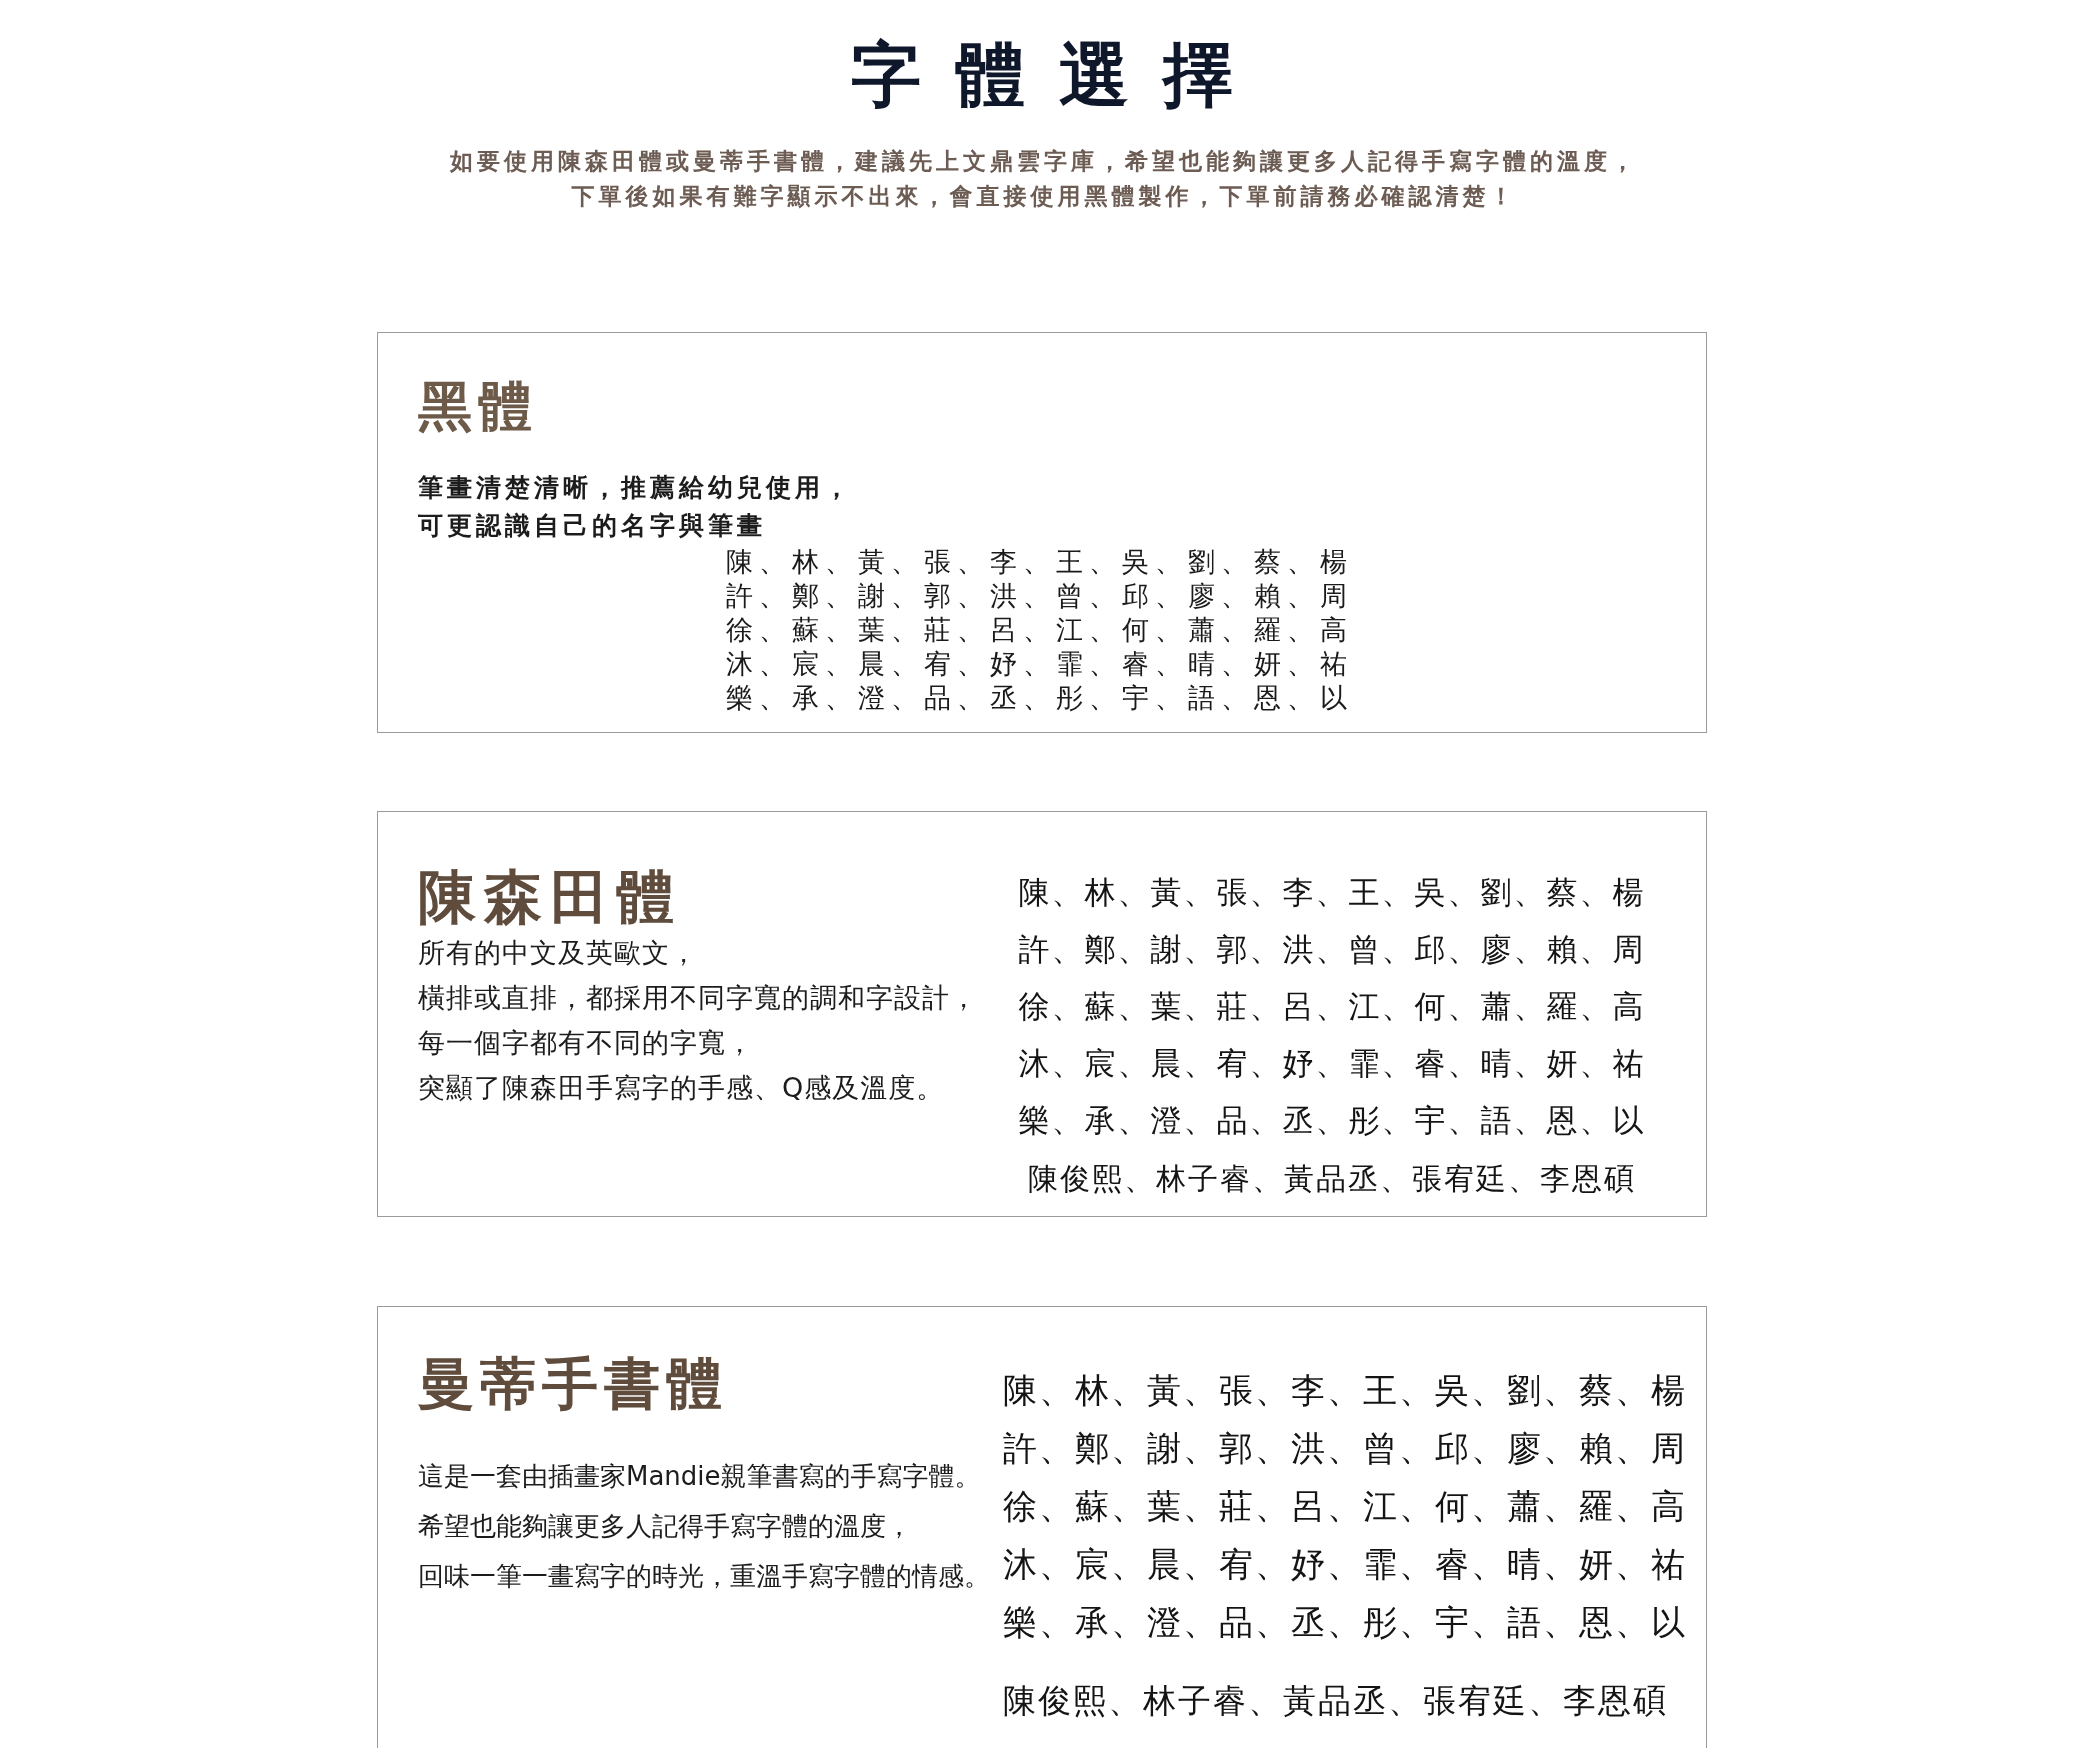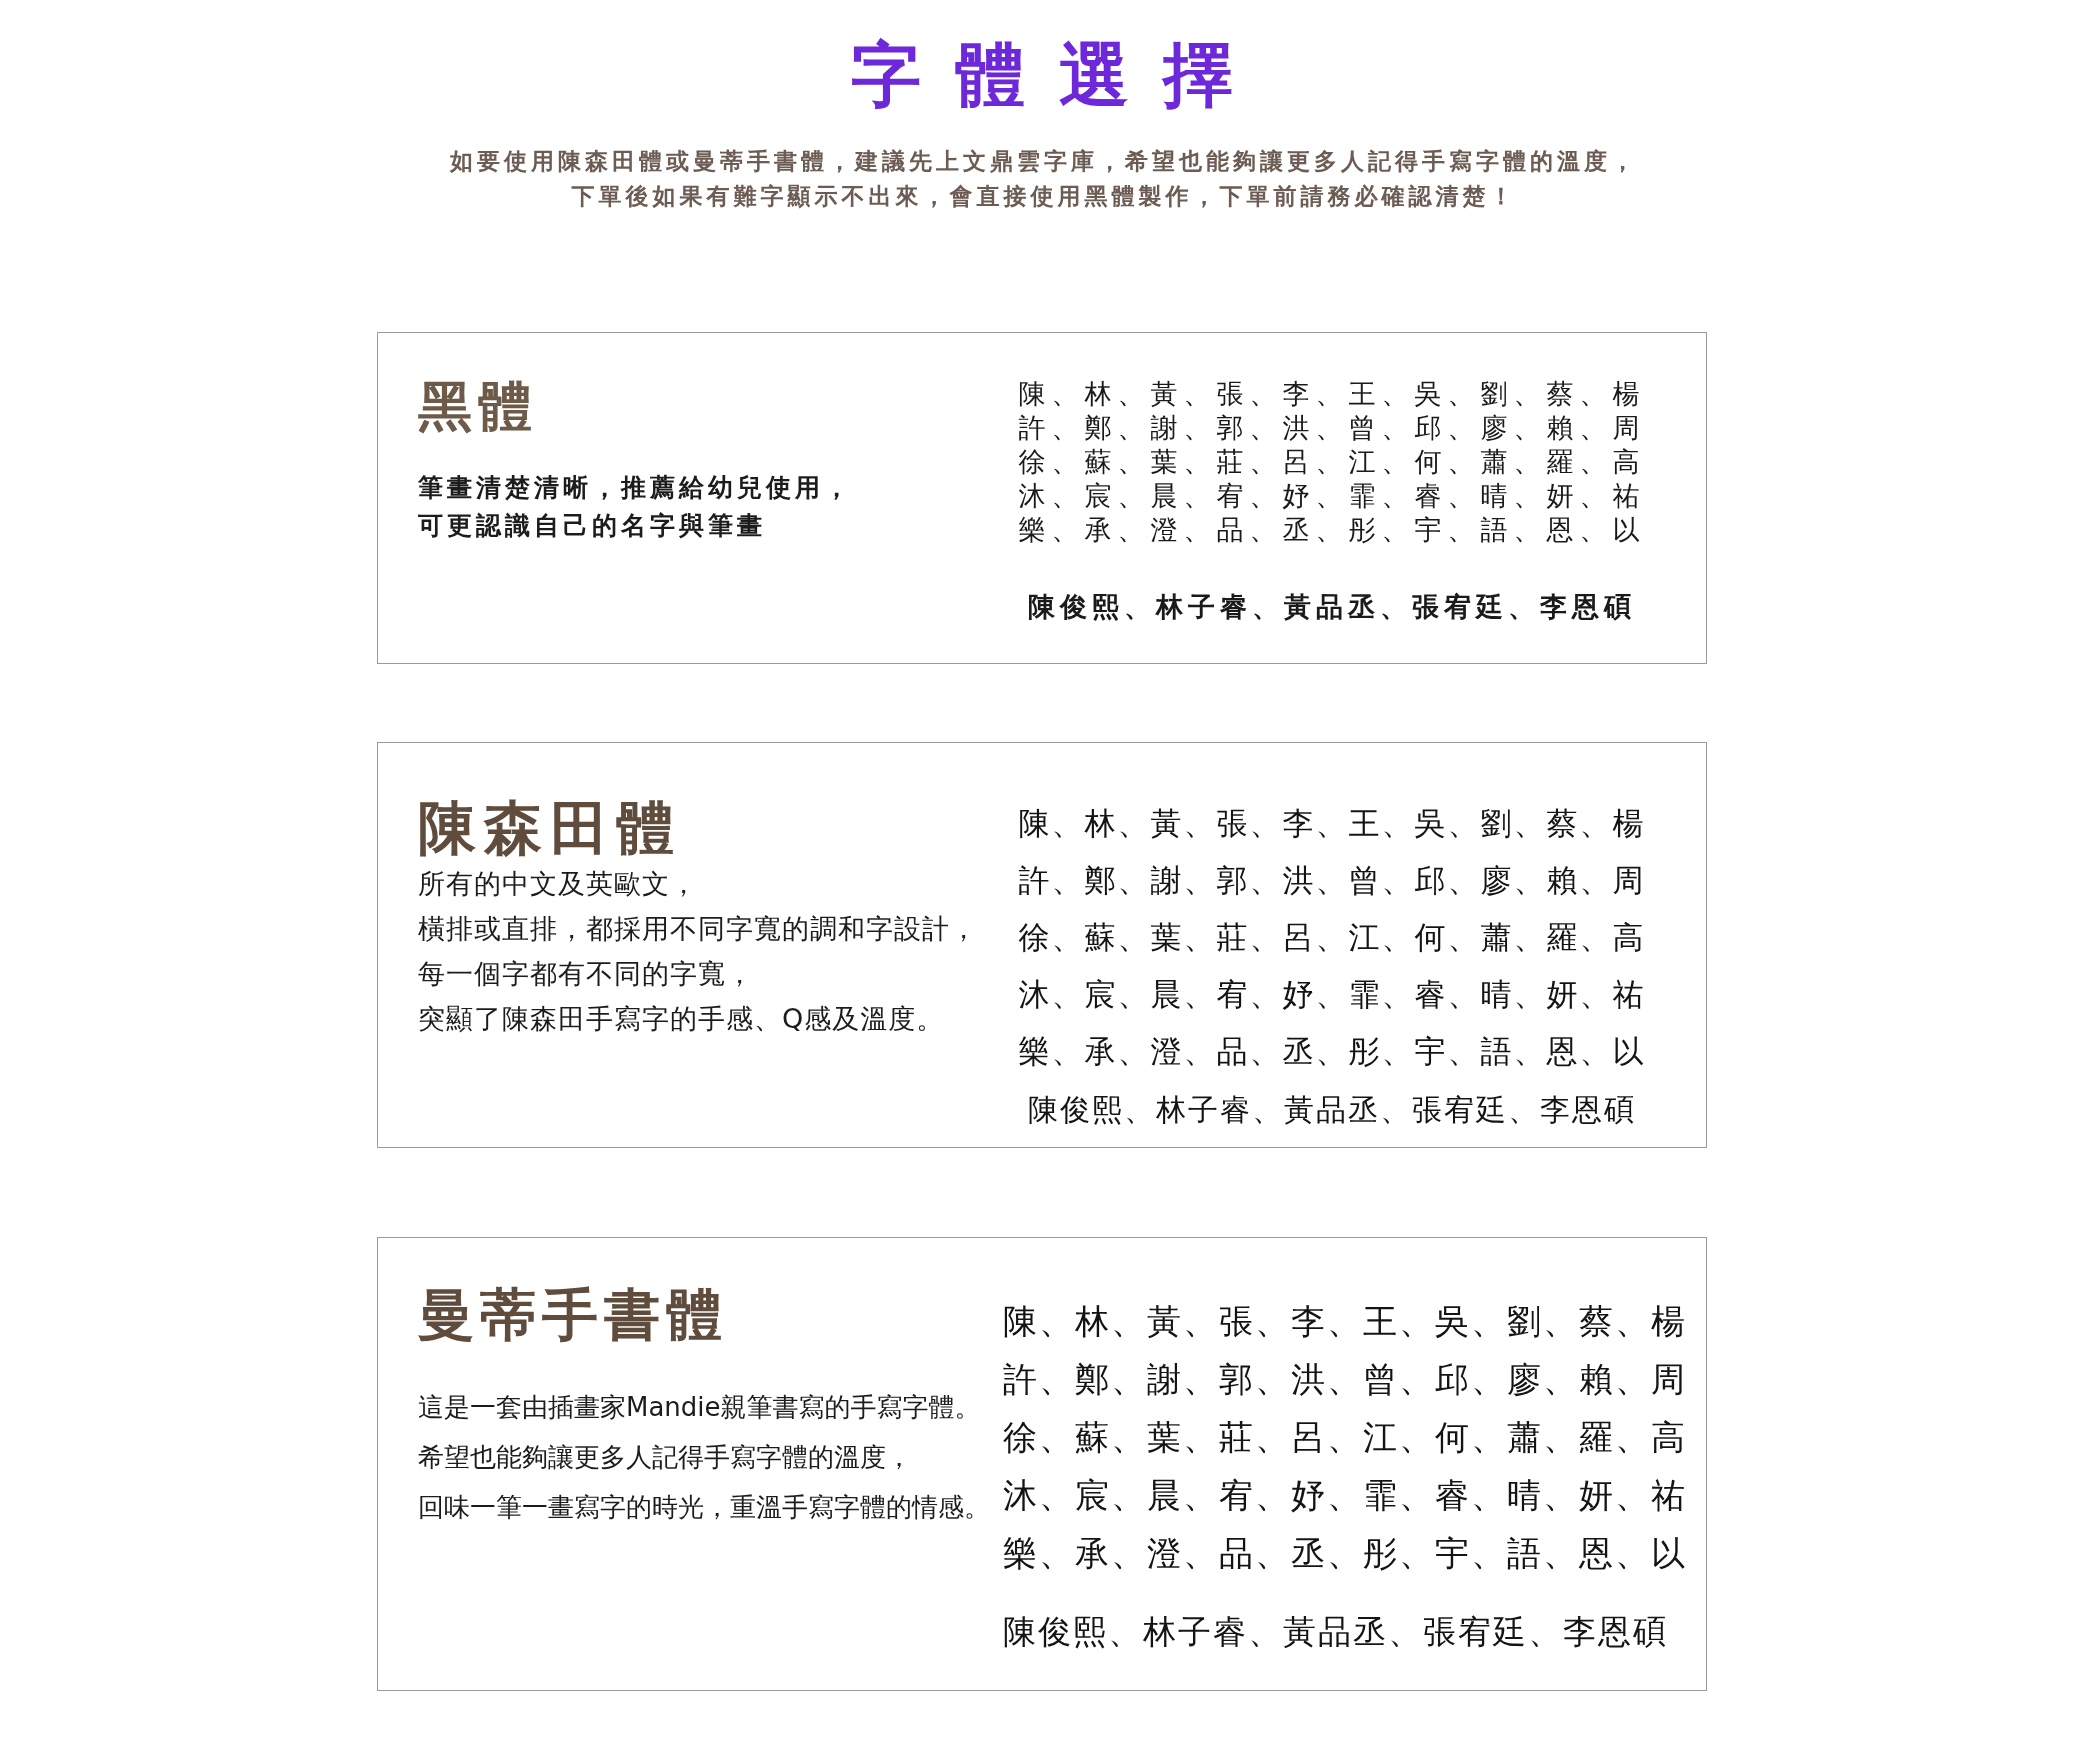--- a/index.html
+++ b/index.html
@@ -18,21 +18,21 @@
   
   .header {
     padding-top: 36px;
     text-align: center;
   }
   .page-title {
     margin: 0 0 30px 0;
     font-size: 70px;
     line-height: 78px;
     font-weight: bold;
-    color: #6d28d9;
+    color: #0f172a;
     letter-spacing: 34px;
     padding-left: 34px; 
   }
   .subtitle {
     margin: 0;
     color: #6c5c53;
     font-weight: bold;
     font-size: 23px;
     line-height: 35px;
     letter-spacing: 4px;
@@ -55,21 +55,21 @@
   }
   .card .left  { width: 585px; flex: none; }
   .card .right { flex: 1; min-width: 0; text-align: center; }
   .card-title {
     margin: 0;
     font-weight: bold;
   }
   .desc-line, .row, .names { white-space: nowrap; }
 
   
-  .s1 { height: 332px; margin-top: 118px; }
+  .s1 { height: 401px; margin-top: 118px; flex-direction: column; }
   .s1 .card-title {
     font-size: 54px;
     line-height: 60px;
     letter-spacing: 6px;
     color: #6e5a48;
     margin-bottom: 32px;
   }
   .s1 .desc {
     font-size: 25px;
     line-height: 38px;

